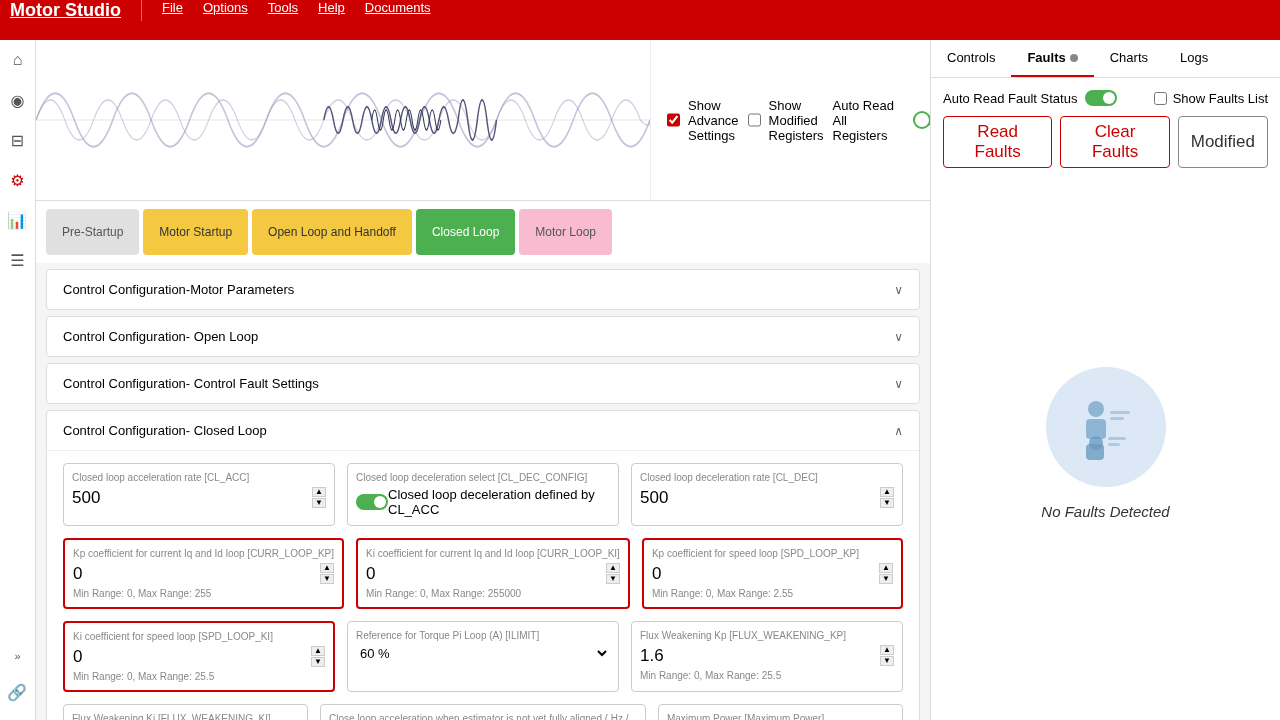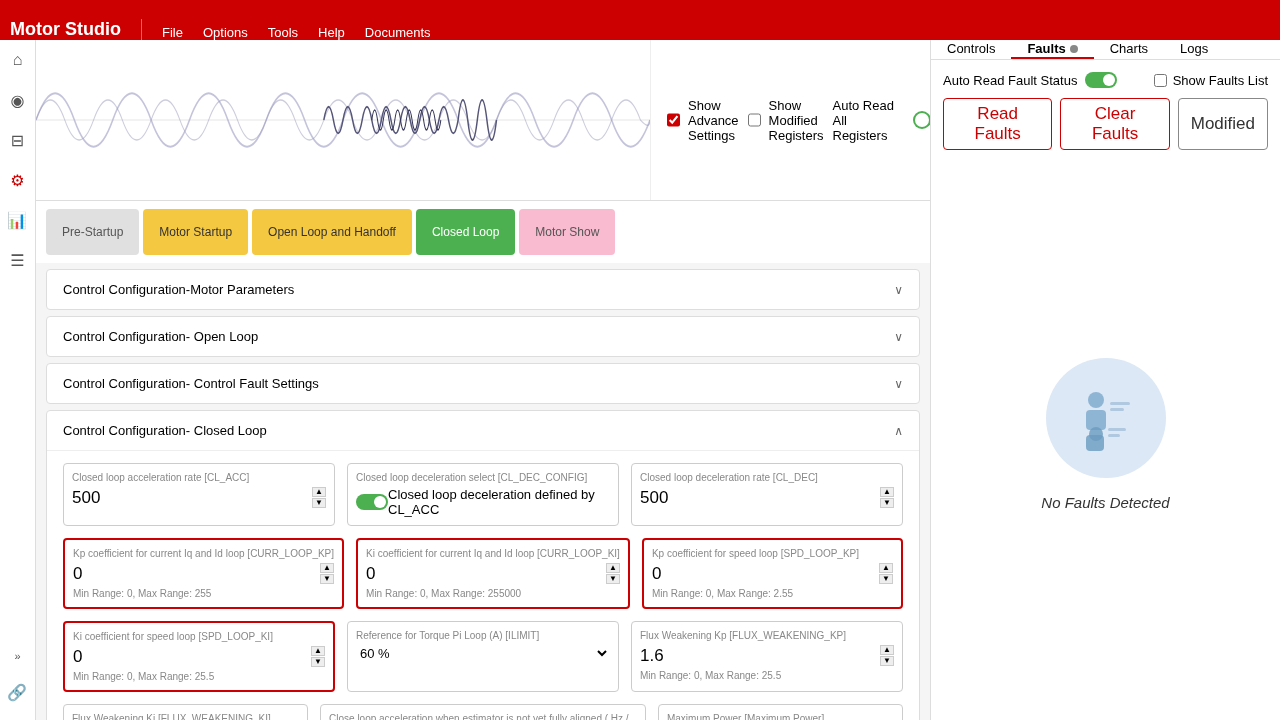--- a/index.html
+++ b/index.html
@@ -3,24 +3,25 @@
   <meta charset="utf-8">
   <style>
     * { box-sizing: border-box; margin: 0; padding: 0; font-family: Arial, sans-serif; font-size: 13px; }
     body { background: #f0f0f0; width: 1280px; height: 720px; overflow: hidden; display: flex; flex-direction: column; }
 
     
     .navbar {
       background: #cc0000;
       color: white;
       display: flex;
-      align-items: flex-end;
+      align-items: flex-start;
       height: 40px;
       padding: 0 10px;
       flex-shrink: 0;
+      text-decoration: underline;
     }
     .navbar-brand {
       font-size: 18px;
       font-weight: bold;
       margin-right: 20px;
       padding-right: 20px;
       border-right: 1px solid rgba(255,255,255,0.4);
     }
     .navbar-menu {
       display: flex;
@@ -246,21 +247,21 @@
       border-left: 1px solid #ddd;
       display: flex;
       flex-direction: column;
       flex-shrink: 0;
     }
     .right-tabs {
       display: flex;
       border-bottom: 1px solid #ddd;
     }
     .right-tab {
-      padding: 1px 16px;
+      padding: 10px 16px;
       cursor: pointer;
       font-size: 13px;
       border-bottom: 2px solid transparent;
       display: flex;
       align-items: center;
       gap: 4px;
     }
     .right-tab.active {
       border-bottom: 2px solid #cc0000;
       font-weight: bold;
@@ -391,21 +392,21 @@
           <div class="toggle"></div>
         </div>
       </div>
     </div>
 
     <div class="step-buttons">
       <button class="step-btn gray">Pre-Startup</button>
       <button class="step-btn yellow">Motor Startup</button>
       <button class="step-btn yellow">Open Loop and Handoff</button>
       <button class="step-btn green">Closed Loop</button>
-      <button class="step-btn pink">Motor Show</button>
+      <button class="step-btn pink">Motor Loop</button>
     </div>
 
     <div class="accordion-area">
 
       <div class="accordion-section">
         <div class="accordion-header">
           <span>Control Configuration-Motor Parameters</span>
           <span class="chevron">∨</span>
         </div>
       </div>

